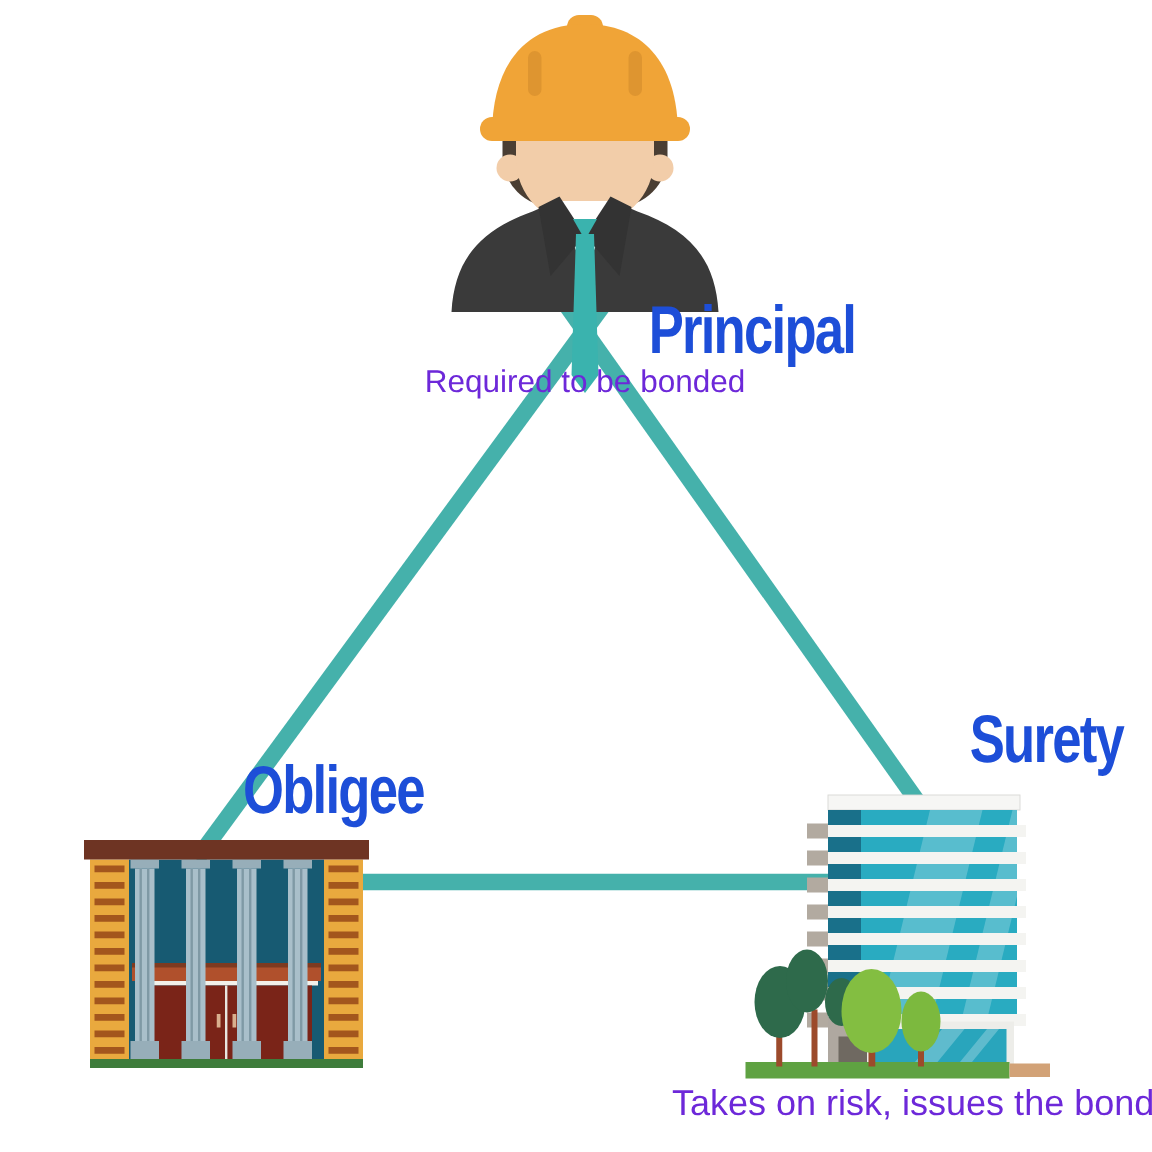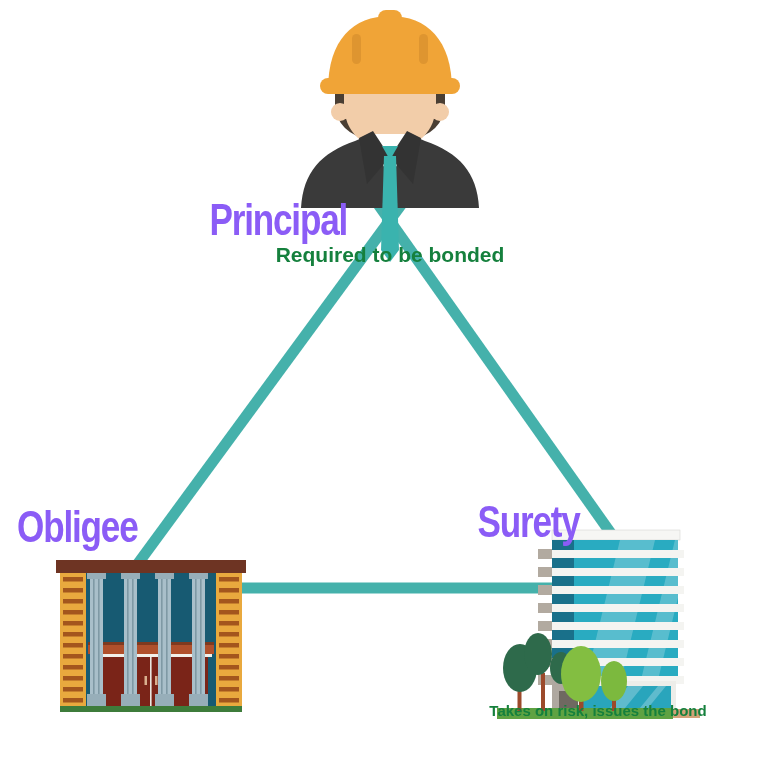--- a/index.html
+++ b/index.html
@@ -3,37 +3,37 @@
 <meta charset="utf-8">
 <style>
   html,body{margin:0;padding:0;background:#fff;}
   .canvas{
     position:relative;width:768px;height:768px;background:#FFFFFF;
     overflow:hidden;font-family:"Liberation Sans",sans-serif;
   }
   .edges-layer{position:absolute;left:0;top:0;width:768px;height:768px;z-index:1;}
   .icon-layer{position:absolute;z-index:2;}
   .node-label{
-    position:absolute;z-index:3;text-align:left;color:#8b5cf6;
+    position:absolute;z-index:3;text-align:right;color:#1d4ed8;
     font-weight:bold;font-size:45px;line-height:1;white-space:nowrap;
   }
   .node-label .condensed{
     display:inline-block;transform:scaleX(0.78);transform-origin:center;
     letter-spacing:-1.5px;
   }
   .node-subtitle{
-    position:absolute;z-index:3;text-align:center;color:#15803d;
-    font-weight:bold;font-size:21px;line-height:1.1;white-space:nowrap;
+    position:absolute;z-index:3;text-align:center;color:#6d28d9;
+    font-weight:normal;font-size:21px;line-height:1.1;white-space:nowrap;
   }
   #label-principal{left:190px;top:197px;width:400px;}
   #sub-principal{left:190px;top:243px;width:400px;}
   #label-obligee{left:0px;top:504px;width:300px;}
   #sub-obligee{left:0px;top:719px;width:296px;}
-  #label-surety{left:463px;top:499px;width:300px;}
-  #sub-surety{left:448px;top:703px;width:300px;font-size:15px;}
+  #label-surety{left:463px;top:470px;width:300px;}
+  #sub-surety{left:448px;top:723px;width:300px;font-size:24px;}
   #icon-principal{left:295px;top:10px;width:190px;height:260px;}
   #icon-obligee{left:54px;top:556px;width:194px;height:160px;}
   #icon-surety{left:495px;top:528px;width:212px;height:192px;}
 </style>
 </head>
 <body>
 
 <div class="canvas">
 
   <svg class="edges-layer" viewBox="0 0 768 768" xmlns="http://www.w3.org/2000/svg">

